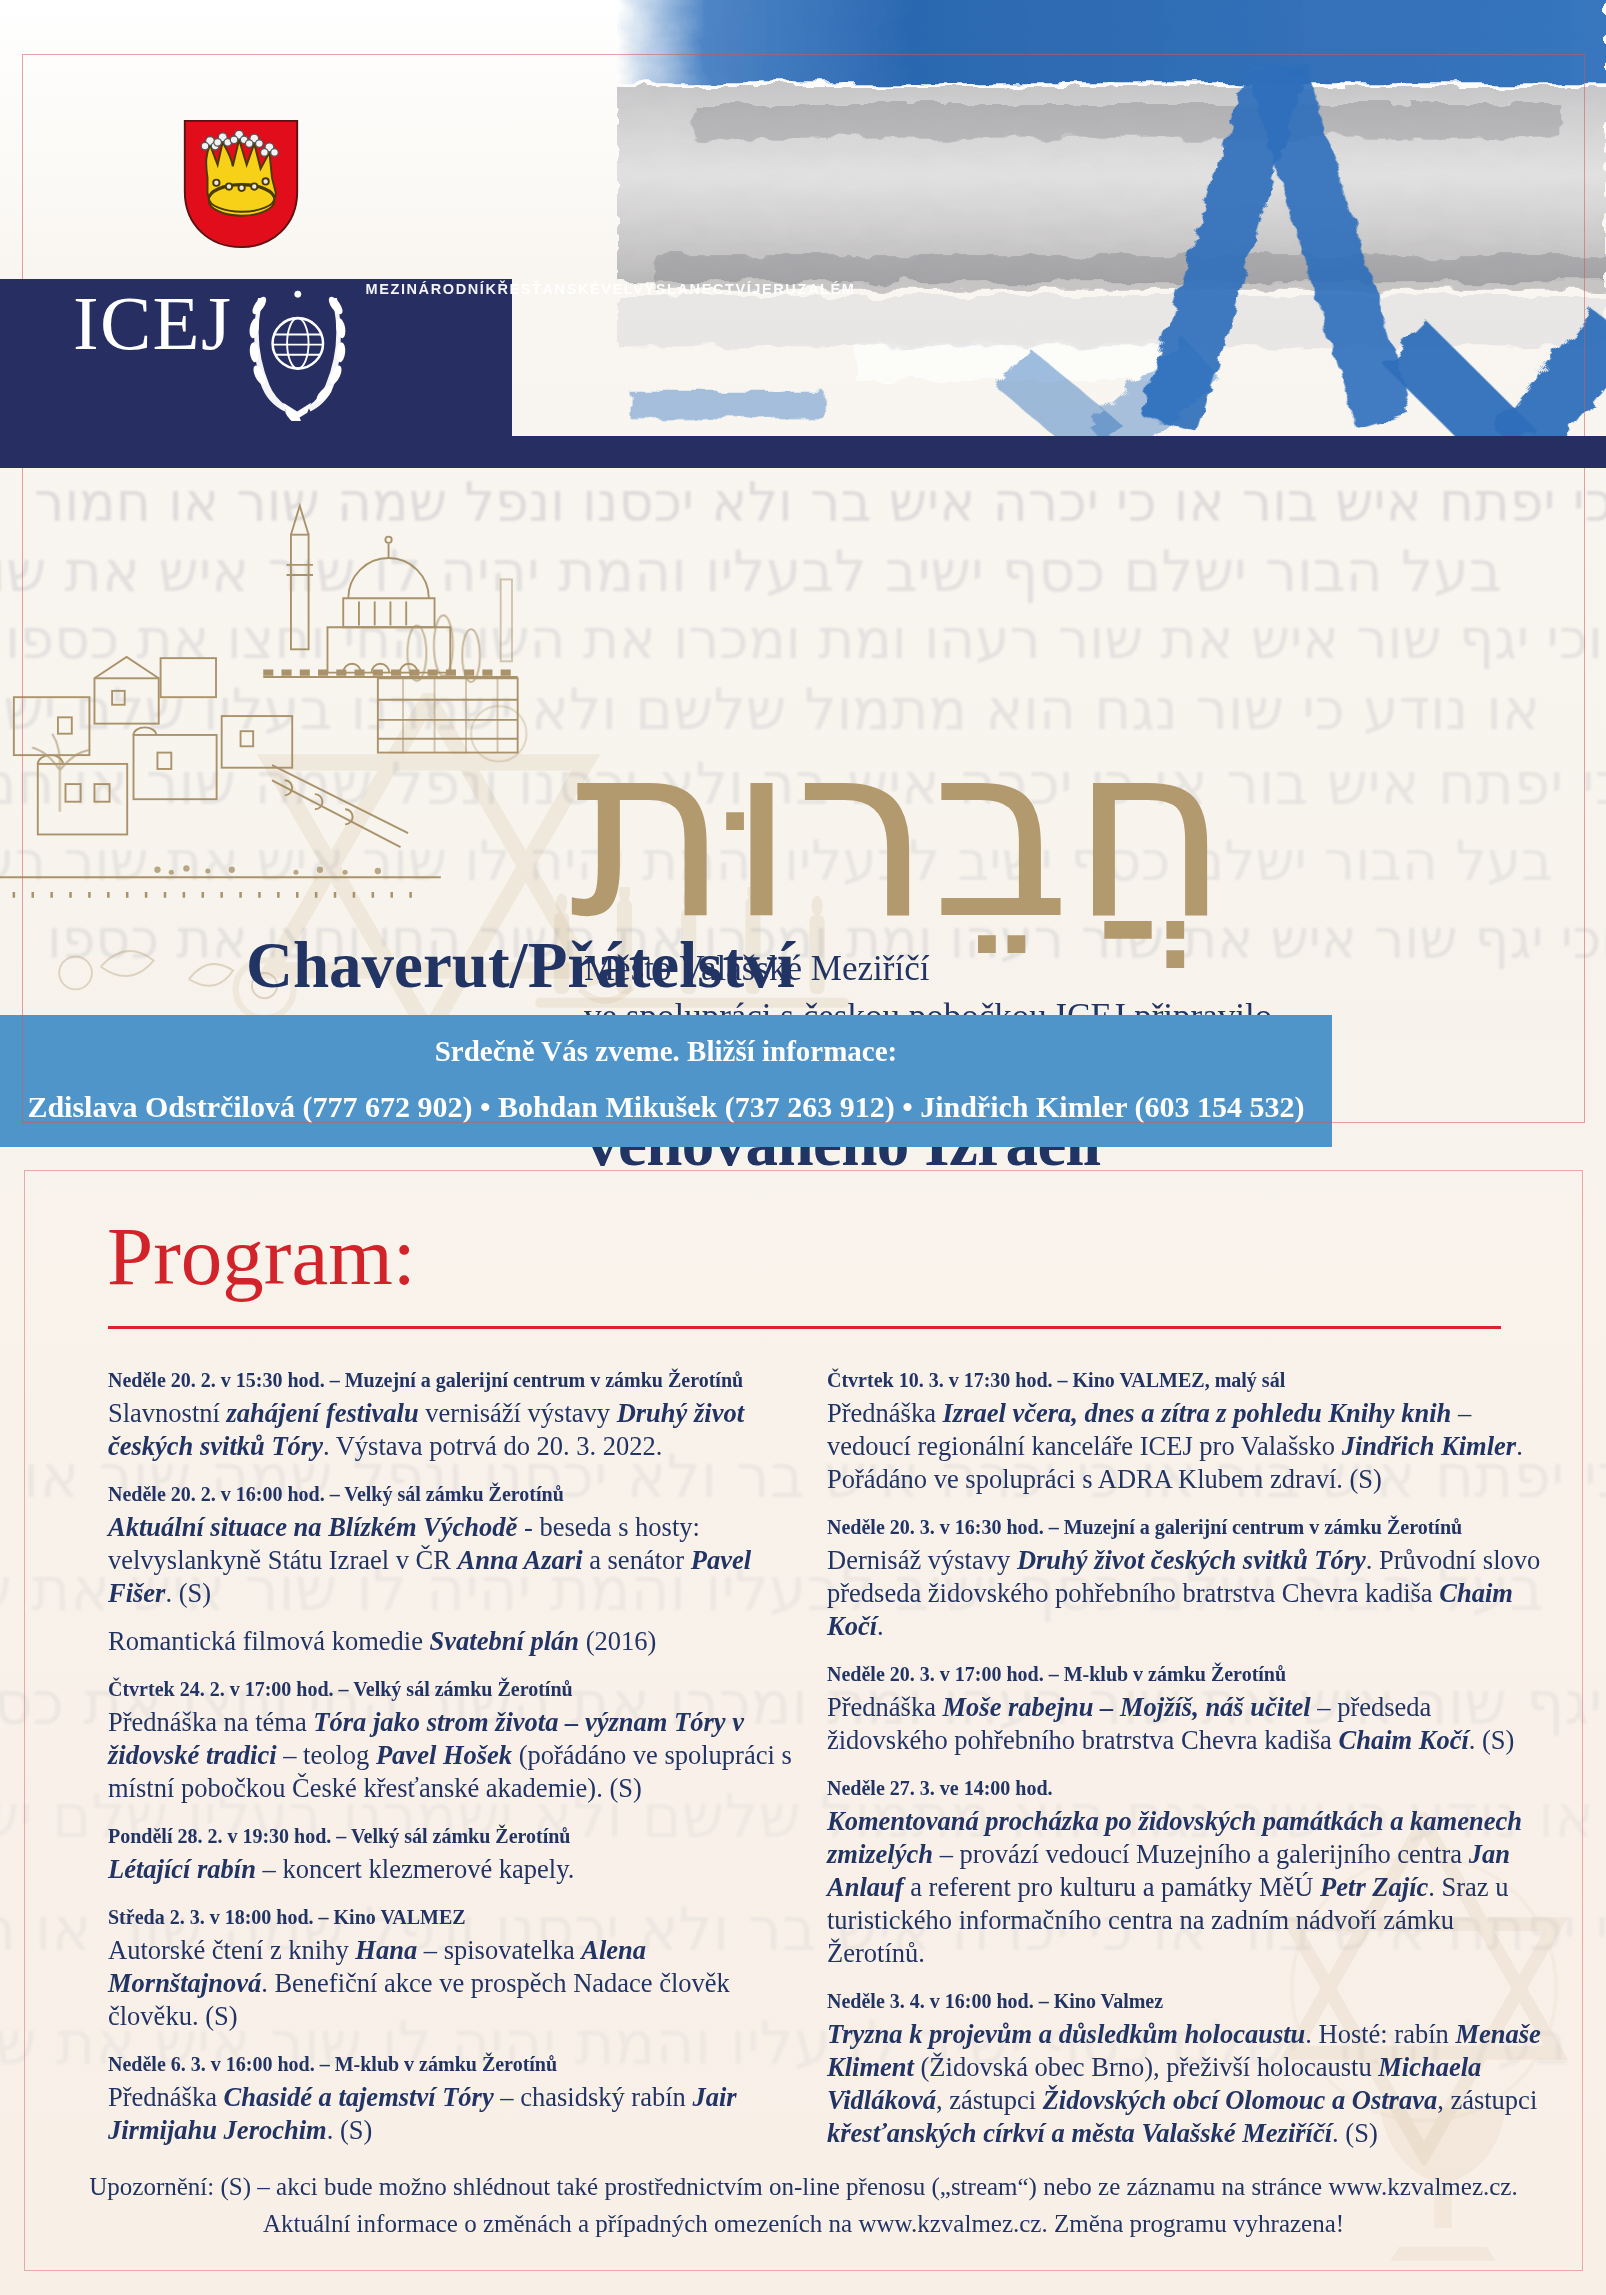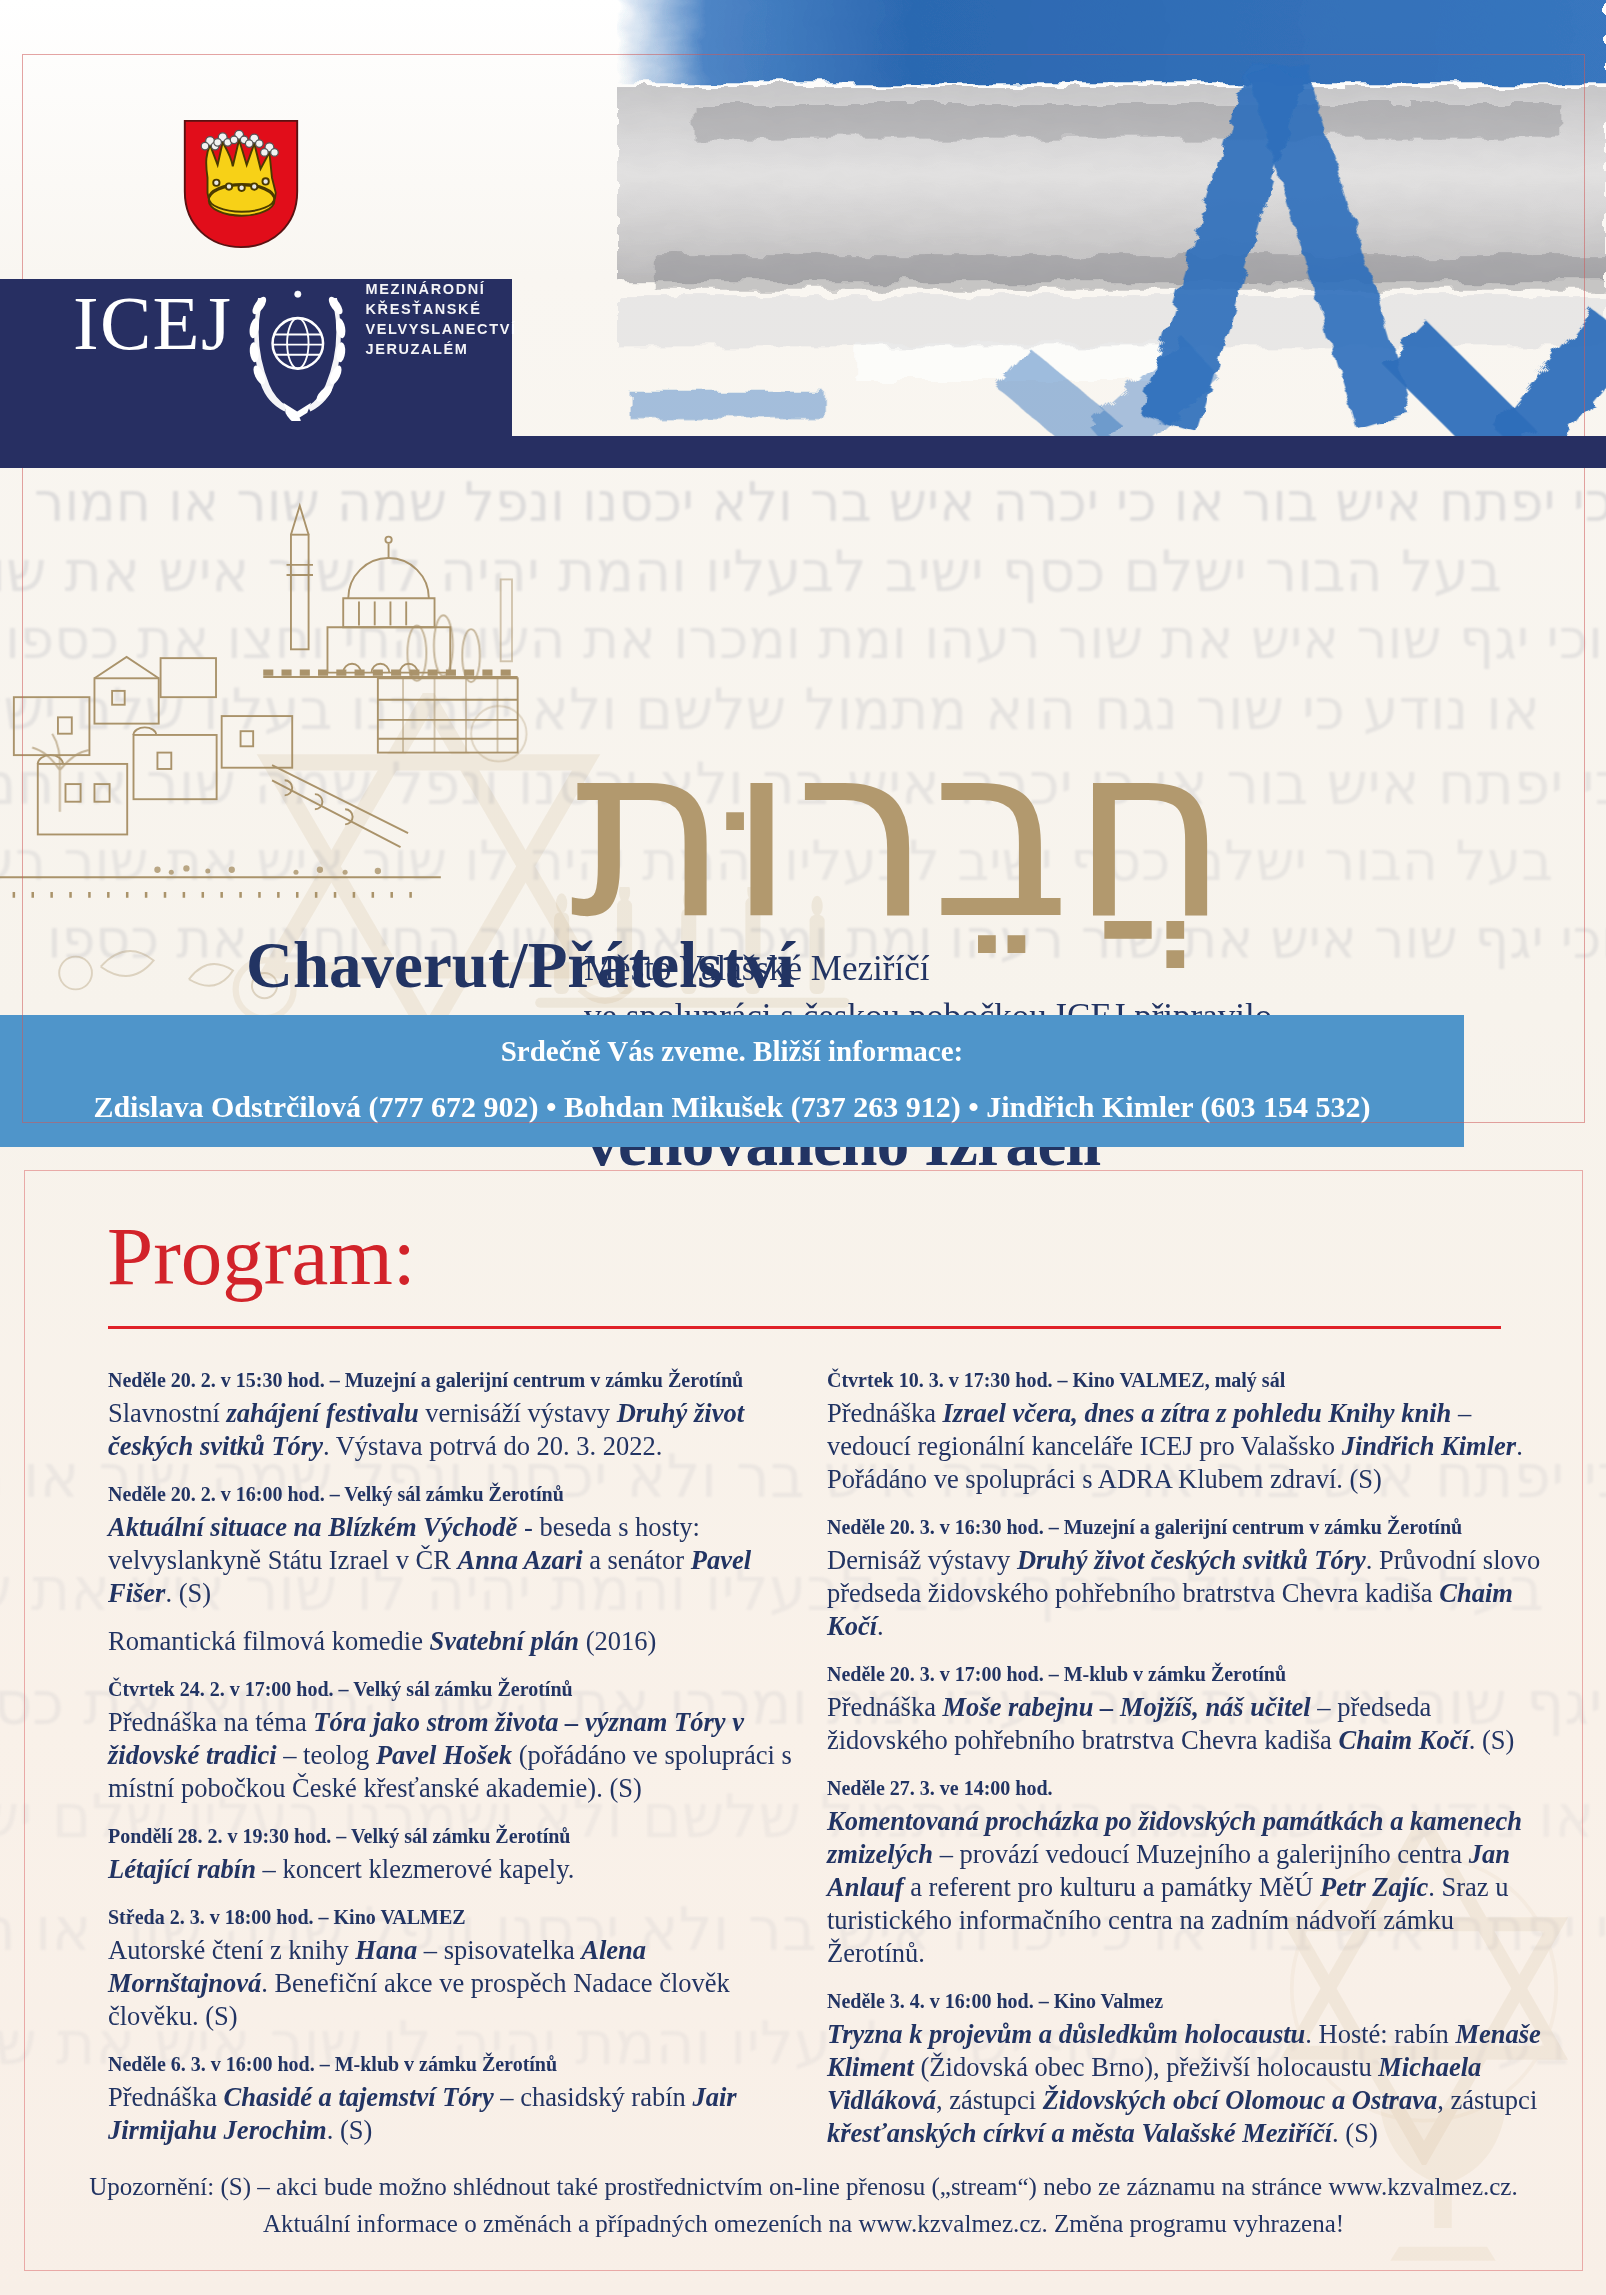--- a/index.html
+++ b/index.html
@@ -21,38 +21,38 @@
   .program-frame{position:absolute;left:24px;top:1170px;width:1559px;height:1101px;
              border:1.3px solid rgba(224,130,130,.65);z-index:2;pointer-events:none;}
   
   .crest{position:absolute;left:181px;top:117px;width:120px;height:134px;z-index:4;}
   
   .icej-strip{position:absolute;left:0;top:436px;width:1607px;height:31.5px;background:var(--navy);z-index:6;}
   .icej-block{position:absolute;left:0;top:279px;width:512px;height:188px;background:var(--navy);
               display:flex;padding-left:73px;z-index:6;}
   .icej-word{color:#fff;font-family:"Liberation Serif",serif;font-size:77px;letter-spacing:1.3px;}
   .icej-emblem{margin:0 10px 0 6.3px;display:block;}
-  .icej-org{display:flex;flex-direction:column;color:#fff;font-family:"Liberation Sans",sans-serif;
+  .icej-org{display:flex;flex-direction:row;color:#fff;font-family:"Liberation Sans",sans-serif;
             font-size:14.5px;line-height:20px;letter-spacing:1.6px;font-weight:bold;opacity:.95;}
   
   .hero{position:absolute;left:0;top:467px;width:1578px;height:548px;z-index:3;}
   .hebrew-line{position:absolute;white-space:nowrap;direction:rtl;color:#767b8e;
                font-family:"DejaVu Sans",sans-serif;filter:blur(1.3px);z-index:0;}
   .jerusalem{position:absolute;left:0;top:469px;width:529px;height:542px;z-index:3;}
   .hero-star{position:absolute;left:189px;top:693px;z-index:2;}
   .menorah{position:absolute;left:516px;top:887px;z-index:2;opacity:.14;}
   .intro1{position:absolute;left:584px;top:482px;font-size:35px;color:var(--text_navy);z-index:4;}
   .intro2{position:absolute;left:584px;top:530px;font-size:35px;color:var(--text_navy);z-index:4;}
   .title1{position:absolute;left:586px;top:564px;font-size:65px;font-weight:bold;color:var(--text_navy);z-index:4;letter-spacing:-0.6px;}
   .title2{position:absolute;left:586px;top:639px;font-size:65px;font-weight:bold;color:var(--text_navy);z-index:4;letter-spacing:-0.6px;}
   .hebrew-word{position:absolute;right:378px;top:710px;font-family:"DejaVu Sans",sans-serif;
                font-size:242px;line-height:1.0;color:var(--tan);direction:rtl;z-index:4;}
   .subtitle{position:absolute;left:246px;top:928px;font-size:65px;font-weight:bold;color:var(--text_navy);z-index:4;}
   
-  .invite{position:absolute;left:0;top:1015px;width:1464px;height:132px;background:var(--invite_blue);
+  .invite{position:absolute;left:0;top:1015px;width:1332px;height:132px;background:var(--invite_blue);
           color:#fff;text-align:center;z-index:4;}
   .invite-l1{margin-top:20px;font-size:29px;font-weight:bold;}
   .invite-l2{margin-top:22px;font-size:30px;font-weight:bold;}
   
   .program{position:absolute;left:0;top:1170px;width:1607px;height:1127px;z-index:3;}
   .prog-heading{position:absolute;left:107px;top:38px;font-size:83px;font-weight:400;color:var(--heading_red);}
   .prog-rule{position:absolute;left:108px;top:156px;width:1393px;height:2.5px;background:var(--rule_red);}
   .col{position:absolute;top:194px;color:var(--text_navy);}
   .col-left{left:108px;width:704px;}
   .col-right{left:827px;width:719px;}

